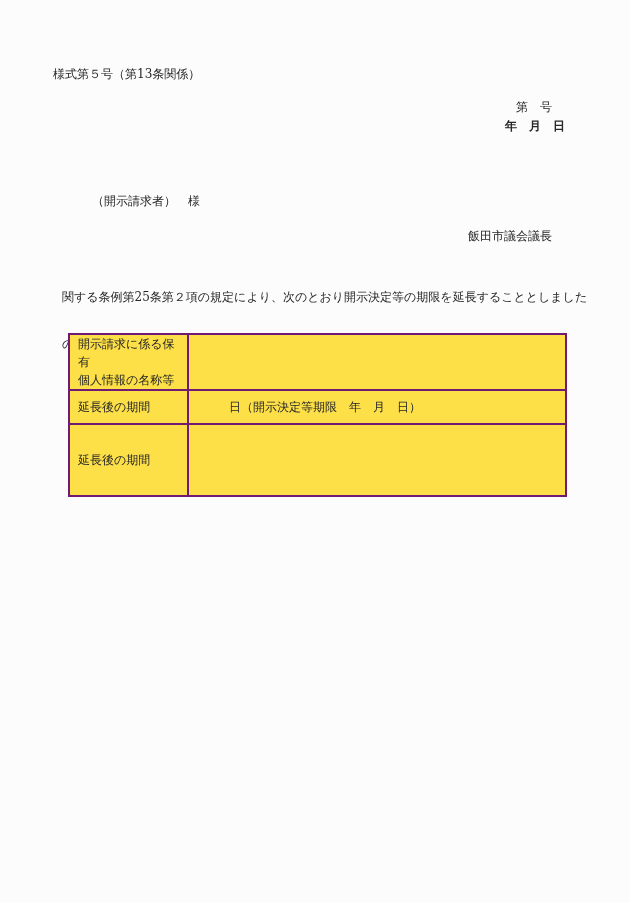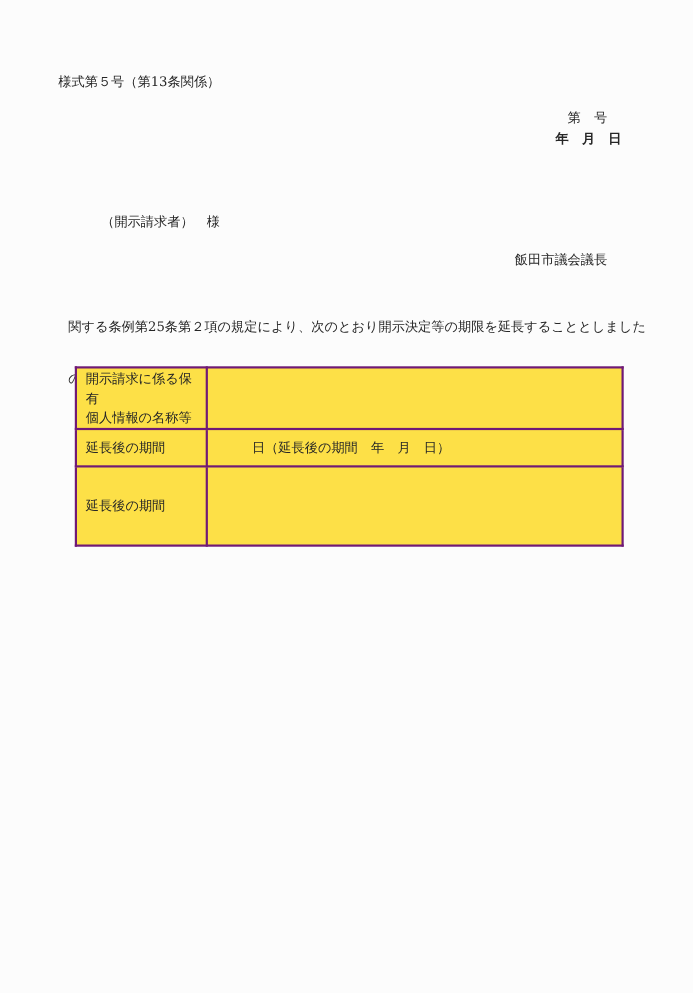--- a/index.html
+++ b/index.html
@@ -71,21 +71,21 @@
         <col>
       </colgroup>
     <tbody>
       <tr class="r1">
         <td class="label-cell">開示請求に係る保有
 個人情報の名称等</td>
         <td class="value-cell"></td>
       </tr>
       <tr class="r2">
         <td class="label-cell">延長後の期間</td>
-        <td class="value-cell">　　　日（延長後の期間　年　月　日）</td>
+        <td class="value-cell">　　　日（開示決定等期限　年　月　日）</td>
       </tr>
       <tr class="r3">
         <td class="label-cell">延長後の期間</td>
         <td class="value-cell"></td>
       </tr>
     </tbody>
   </table>
 
 </div>
 

